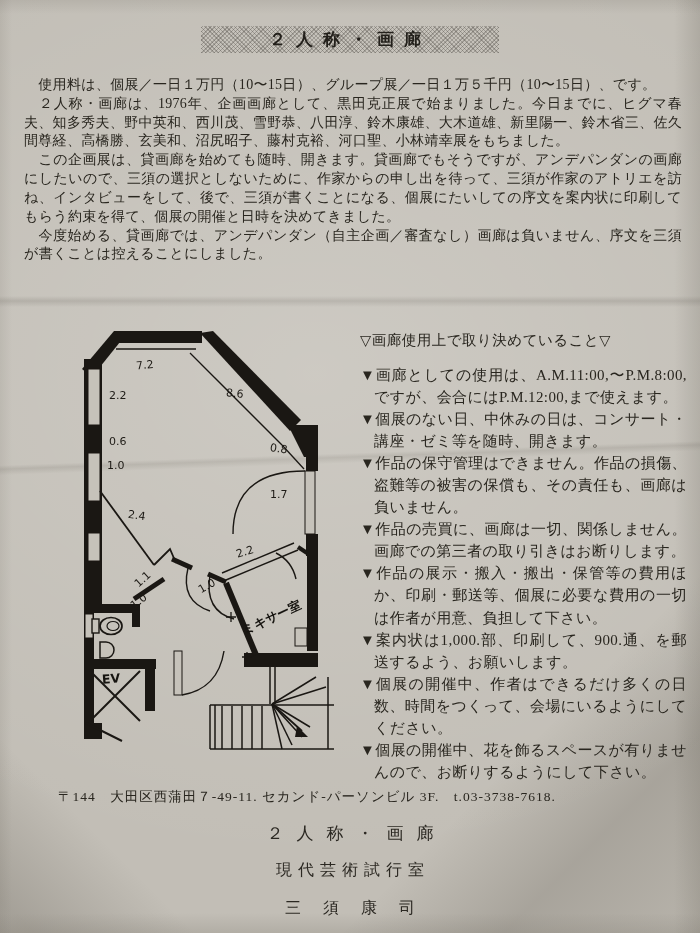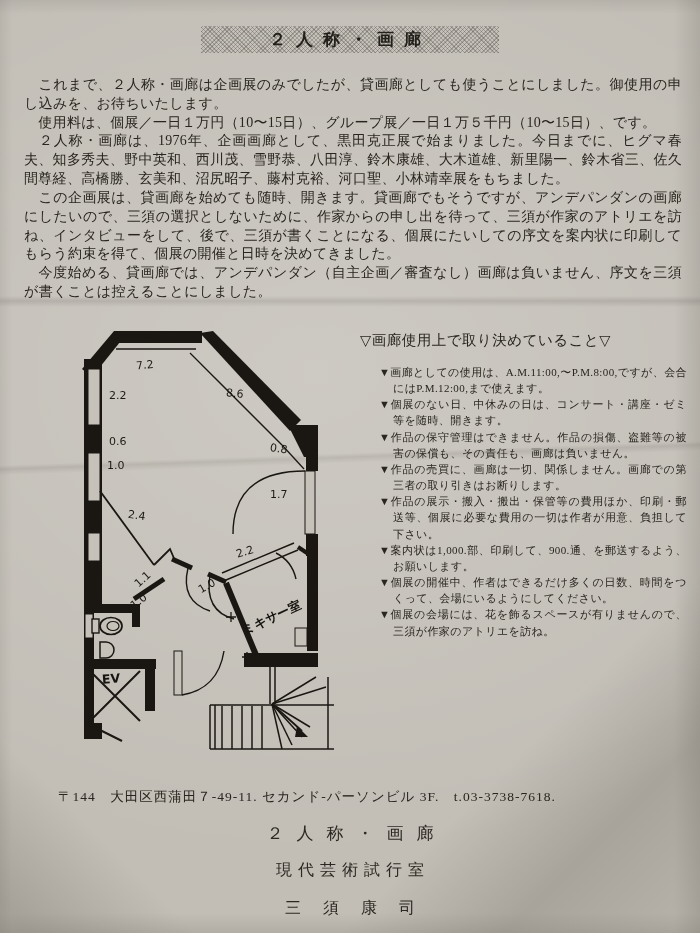--- a/index.html
+++ b/index.html
@@ -26,40 +26,39 @@
     font-size:17px;font-weight:bold;letter-spacing:10px;color:#23201b;
     background-image:
       repeating-linear-gradient(45deg, rgba(70,66,60,.30) 0 1px, rgba(0,0,0,0) 1px 3px),
       repeating-linear-gradient(-45deg, rgba(70,66,60,.30) 0 1px, rgba(0,0,0,0) 1px 3px);
   }
   .intro{position:absolute;top:76px;left:24px;width:658px;}
   .intro p{margin:0;font-size:14px;line-height:1.345;letter-spacing:.3px;text-align:justify;}
   .rules{position:absolute;top:331px;left:360px;width:327px;}
   .rules h2{margin:0 0 14px 0;font-size:14.5px;font-weight:normal;text-align:left;letter-spacing:.5px;}
   .rules ul{margin:0;padding:0;list-style:none;}
-  .rules li{font-size:11px;line-height:1.47;letter-spacing:.4px;padding-left:14px;text-indent:-14px;text-align:justify;margin-left:19px;}
+  .rules li{font-size:15px;line-height:1.47;letter-spacing:.4px;padding-left:14px;text-indent:-14px;text-align:justify;}
   .plan{position:absolute;top:321px;left:76px;width:264px;height:458px;}
   .plan svg{width:100%;height:100%;}
   .addr{position:absolute;top:788px;left:58px;width:620px;font-size:13.5px;letter-spacing:1px;font-family:Liberation Serif, serif;}
   .fline{position:absolute;left:0;width:100%;text-align:center;color:#2b2822;}
   .f1{top:822px;font-size:17px;letter-spacing:13px;text-indent:13px;}
   .f2{top:860px;font-size:16px;letter-spacing:6px;text-indent:6px;}
   .f3{top:898px;font-size:16px;letter-spacing:22px;text-indent:22px;}
   .plan-label{font-family:"DejaVu Sans",sans-serif;font-size:11px;fill:#1d1a15;}
   .plan-room{font-family:"DejaVu Sans",sans-serif;font-size:12.5px;fill:#161410;font-weight:bold;}
 </style>
 </head>
 <body>
 
 <div class="band">
   <span>２人称・画廊</span>
 </div>
 
 <div class="intro">
-  <p>　これまで、２人称・画廊は企画展のみでしたが、貸画廊としても使うことにしました。御使用の申し込みを、お待ちいたします。</p>
   <p>　使用料は、個展／一日１万円（10〜15日）、グループ展／一日１万５千円（10〜15日）、です。</p>
   <p>　２人称・画廊は、1976年、企画画廊として、黒田克正展で始まりました。今日までに、ヒグマ春夫、知多秀夫、野中英和、西川茂、雪野恭、八田淳、鈴木康雄、大木道雄、新里陽一、鈴木省三、佐久間尊経、高橋勝、玄美和、沼尻昭子、藤村克裕、河口聖、小林靖幸展をもちました。</p>
   <p>　この企画展は、貸画廊を始めても随時、開きます。貸画廊でもそうですが、アンデパンダンの画廊にしたいので、三須の選択としないために、作家からの申し出を待って、三須が作家のアトリエを訪ね、インタビューをして、後で、三須が書くことになる、個展にたいしての序文を案内状に印刷してもらう約束を得て、個展の開催と日時を決めてきました。</p>
   <p>　今度始める、貸画廊では、アンデパンダン（自主企画／審査なし）画廊は負いません、序文を三須が書くことは控えることにしました。</p>
 </div>
 
 <div class="plan">
   <svg viewBox="0 0 264 458">
     <g fill="#1a1713" stroke="none">
 
@@ -181,20 +180,20 @@
 <div class="rules">
   <h2>▽画廊使用上で取り決めていること▽</h2>
   <ul>
     <li><span>▼</span><span>画廊としての使用は、A.M.11:00,〜P.M.8:00,ですが、会合にはP.M.12:00,まで使えます。</span></li>
     <li><span>▼</span><span>個展のない日、中休みの日は、コンサート・講座・ゼミ等を随時、開きます。</span></li>
     <li><span>▼</span><span>作品の保守管理はできません。作品の損傷、盗難等の被害の保償も、その責任も、画廊は負いません。</span></li>
     <li><span>▼</span><span>作品の売買に、画廊は一切、関係しません。画廊での第三者の取り引きはお断りします。</span></li>
     <li><span>▼</span><span>作品の展示・搬入・搬出・保管等の費用ほか、印刷・郵送等、個展に必要な費用の一切は作者が用意、負担して下さい。</span></li>
     <li><span>▼</span><span>案内状は1,000.部、印刷して、900.通、を郵送するよう、お願いします。</span></li>
     <li><span>▼</span><span>個展の開催中、作者はできるだけ多くの日数、時間をつくって、会場にいるようにしてください。</span></li>
-    <li><span>▼</span><span>個展の会場には、花を飾るスペースが有りませんので、三須が作家のアトリエを訪ね。</span></li>
+    <li><span>▼</span><span>個展の開催中、花を飾るスペースが有りませんので、お断りするようにして下さい。</span></li>
   </ul>
 </div>
 
 <div class="addr">〒144　大田区西蒲田７‐49‐11. セカンド‐パーソンビル 3F.　t.03-3738-7618.</div>
 <div class="fline f1">２人称・画廊</div>
 <div class="fline f2">現代芸術試行室</div>
 <div class="fline f3">三須康司</div>
 
 </body></html>

